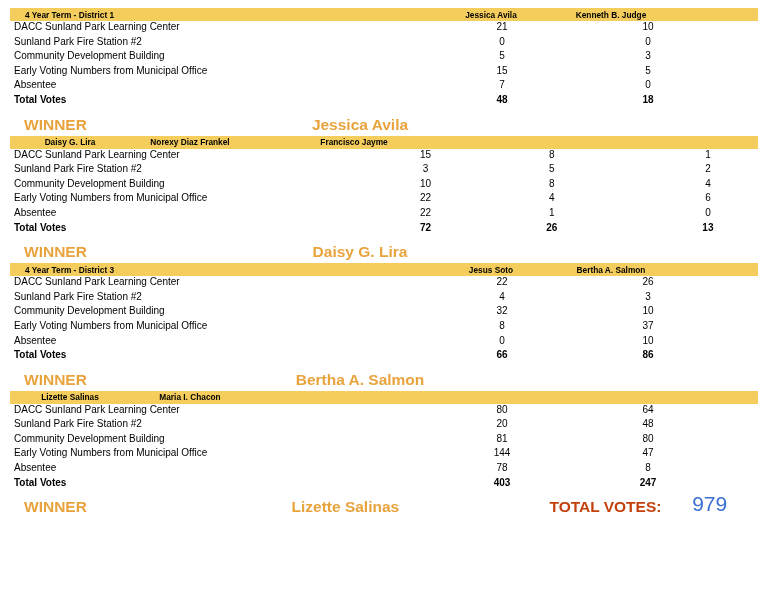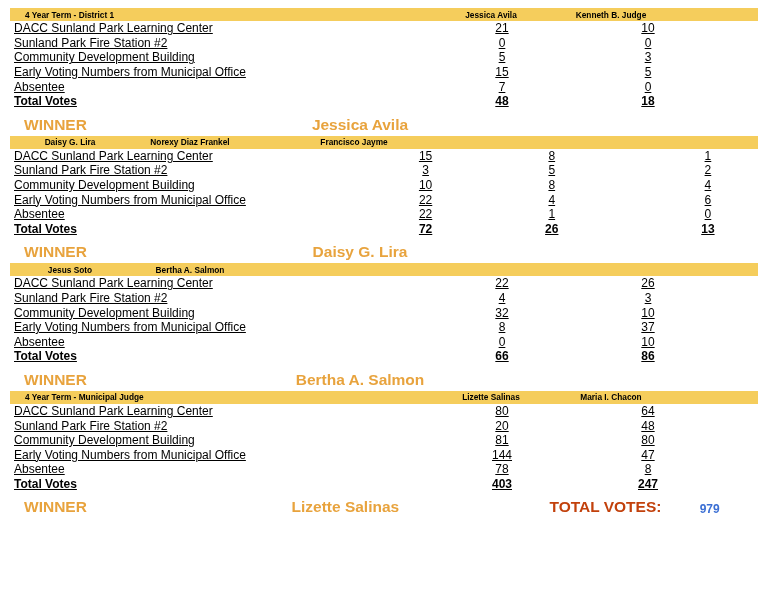--- a/index.html
+++ b/index.html
@@ -87,24 +87,22 @@
   .race-head .cand {
     width: 120px;
     text-align: center;
   }
   .race-head .cand.c3 {
     width: 120px;
   }
 
   .row {
     display: flex;
-    align-items: center;
     height: 14.6px;
-    font-size: 12px;
-    text-decoration: underline;
+    font-size: 10px;
   }
   .row .label {
     width: 406px;
     padding-left: 4px;
     box-sizing: border-box;
   }
   .row .val {
     width: 120px;
     text-align: center;
   }
@@ -145,22 +143,22 @@
 
   .totals-label {
     color: #c2410c;
     font-size: 15.5px;
     font-weight: bold;
     width: 150px;
     text-align: right;
   }
   .totals-value {
     color: #3b6fd4;
-    font-size: 12px;
-    font-weight: bold;
+    font-size: 21px;
+    font-weight: normal;
     width: 110px;
     text-align: center;
   }
 </style>
 </head>
 <body>
 
 <div class="page">
 
 
@@ -253,20 +251,21 @@
     </div>
 
     <div class="winner-line">
       <div class="winner-word">WINNER</div>
       <div class="winner-name">Daisy G. Lira</div>
     </div>
   </div>
 
   <div class="race">
     <div class="race-head">
+      <div class="race-title">4 Year Term - District 3</div>
       <div class="cand">Jesus Soto</div>
       <div class="cand">Bertha A. Salmon</div>
     </div>
 
     <div class="row">
       <div class="label">DACC Sunland Park Learning Center</div>
       <div class="val v1">22</div>
       <div class="val v2">26</div>
     </div>
     <div class="row">
@@ -296,21 +295,20 @@
     </div>
 
     <div class="winner-line">
       <div class="winner-word">WINNER</div>
       <div class="winner-name">Bertha A. Salmon</div>
     </div>
   </div>
 
   <div class="race">
     <div class="race-head">
-      <div class="race-title">4 Year Term - Municipal Judge</div>
       <div class="cand">Lizette Salinas</div>
       <div class="cand">Maria I. Chacon</div>
     </div>
 
     <div class="row">
       <div class="label">DACC Sunland Park Learning Center</div>
       <div class="val v1">80</div>
       <div class="val v2">64</div>
     </div>
     <div class="row">

